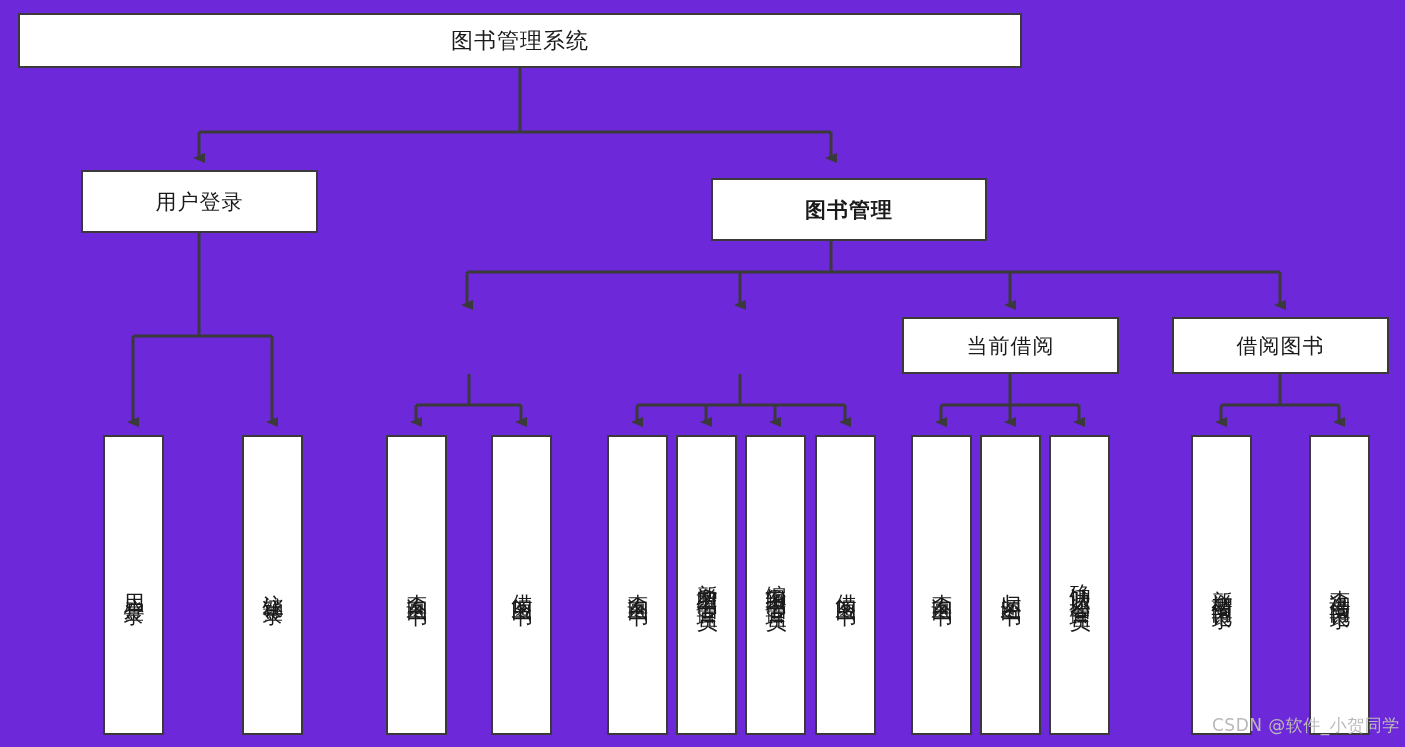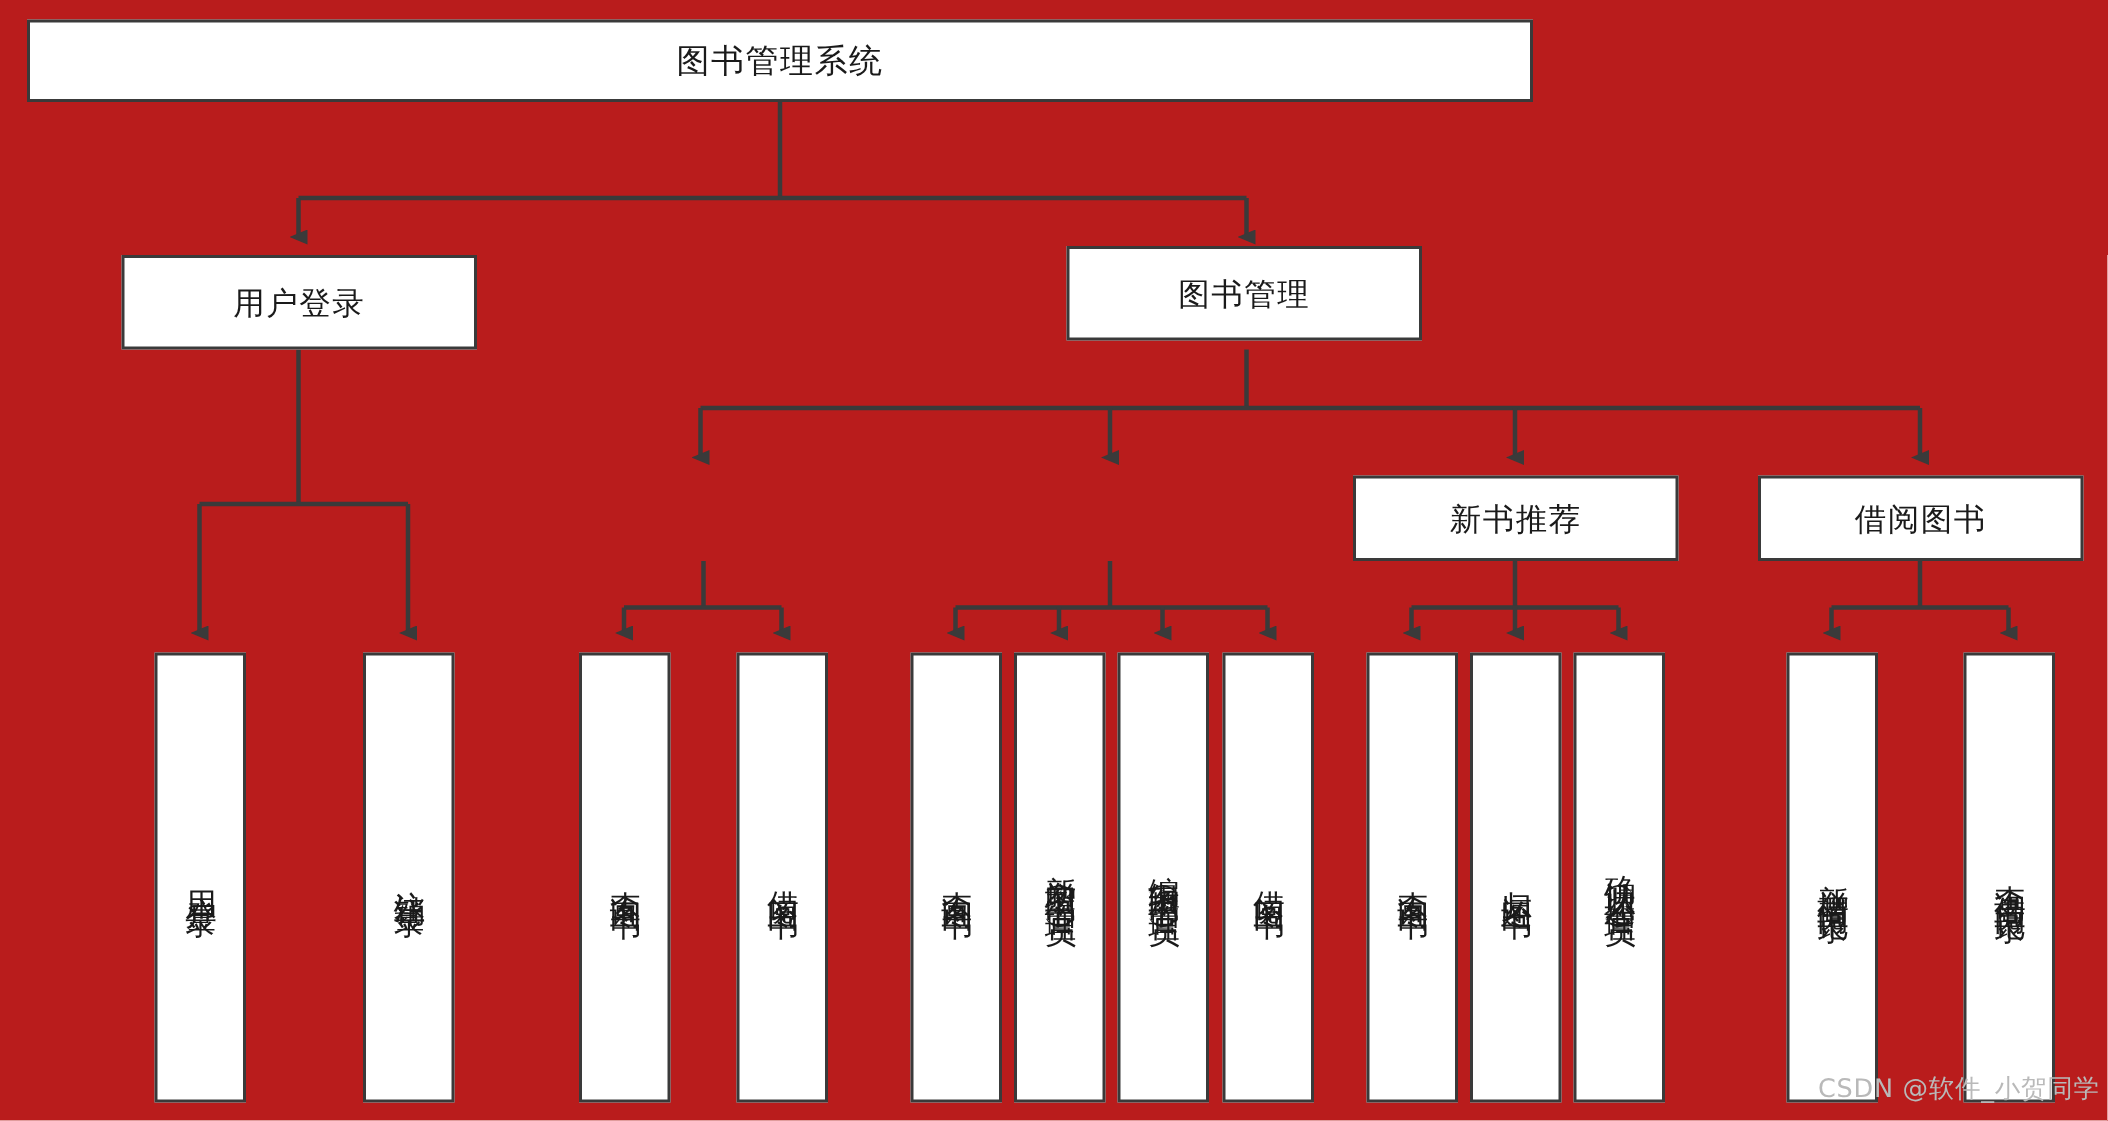--- a/index.html
+++ b/index.html
@@ -7,21 +7,21 @@
     padding: 0;
     background: #ffffff;
   }
   body {
     font-family: "DejaVu Sans", "Liberation Sans", sans-serif;
   }
   #canvas {
     position: relative;
     width: 1405px;
     height: 747px;
-    background: #b91c1c;
+    background: #6d28d9;
     overflow: hidden;
   }
   svg#edges {
     position: absolute;
     left: 0;
     top: 0;
     width: 1405px;
     height: 747px;
     pointer-events: none;
   }
@@ -126,26 +126,26 @@
     </g>
   </svg>
 
   <div class="node h root" style="left:18px; top:13px; width:1004px; height:55px;">
     <span>图书管理系统</span>
   </div>
 
   <div class="node h" style="left:81px; top:170px; width:237px; height:63px;">
     <span>用户登录</span>
   </div>
-  <div class="node h" style="left:711px; top:164px; width:237px; height:63px;">
+  <div class="node h" style="left:711px; top:178px; width:276px; height:63px;font-weight:bold;">
     <span>图书管理</span>
   </div>
 
   <div class="node h" style="left:902px; top:317px; width:217px; height:57px;">
-    <span>新书推荐</span>
+    <span>当前借阅</span>
   </div>
   <div class="node h" style="left:1172px; top:317px; width:217px; height:57px;">
     <span>借阅图书</span>
   </div>
 
   <div class="node v" style="left:103px; top:435px; width:61px; height:300px;">
     <span class="vtext">用户登录</span>
   </div>
   <div class="node v" style="left:242px; top:435px; width:61px; height:300px;">
     <span class="vtext">注销登录</span>

